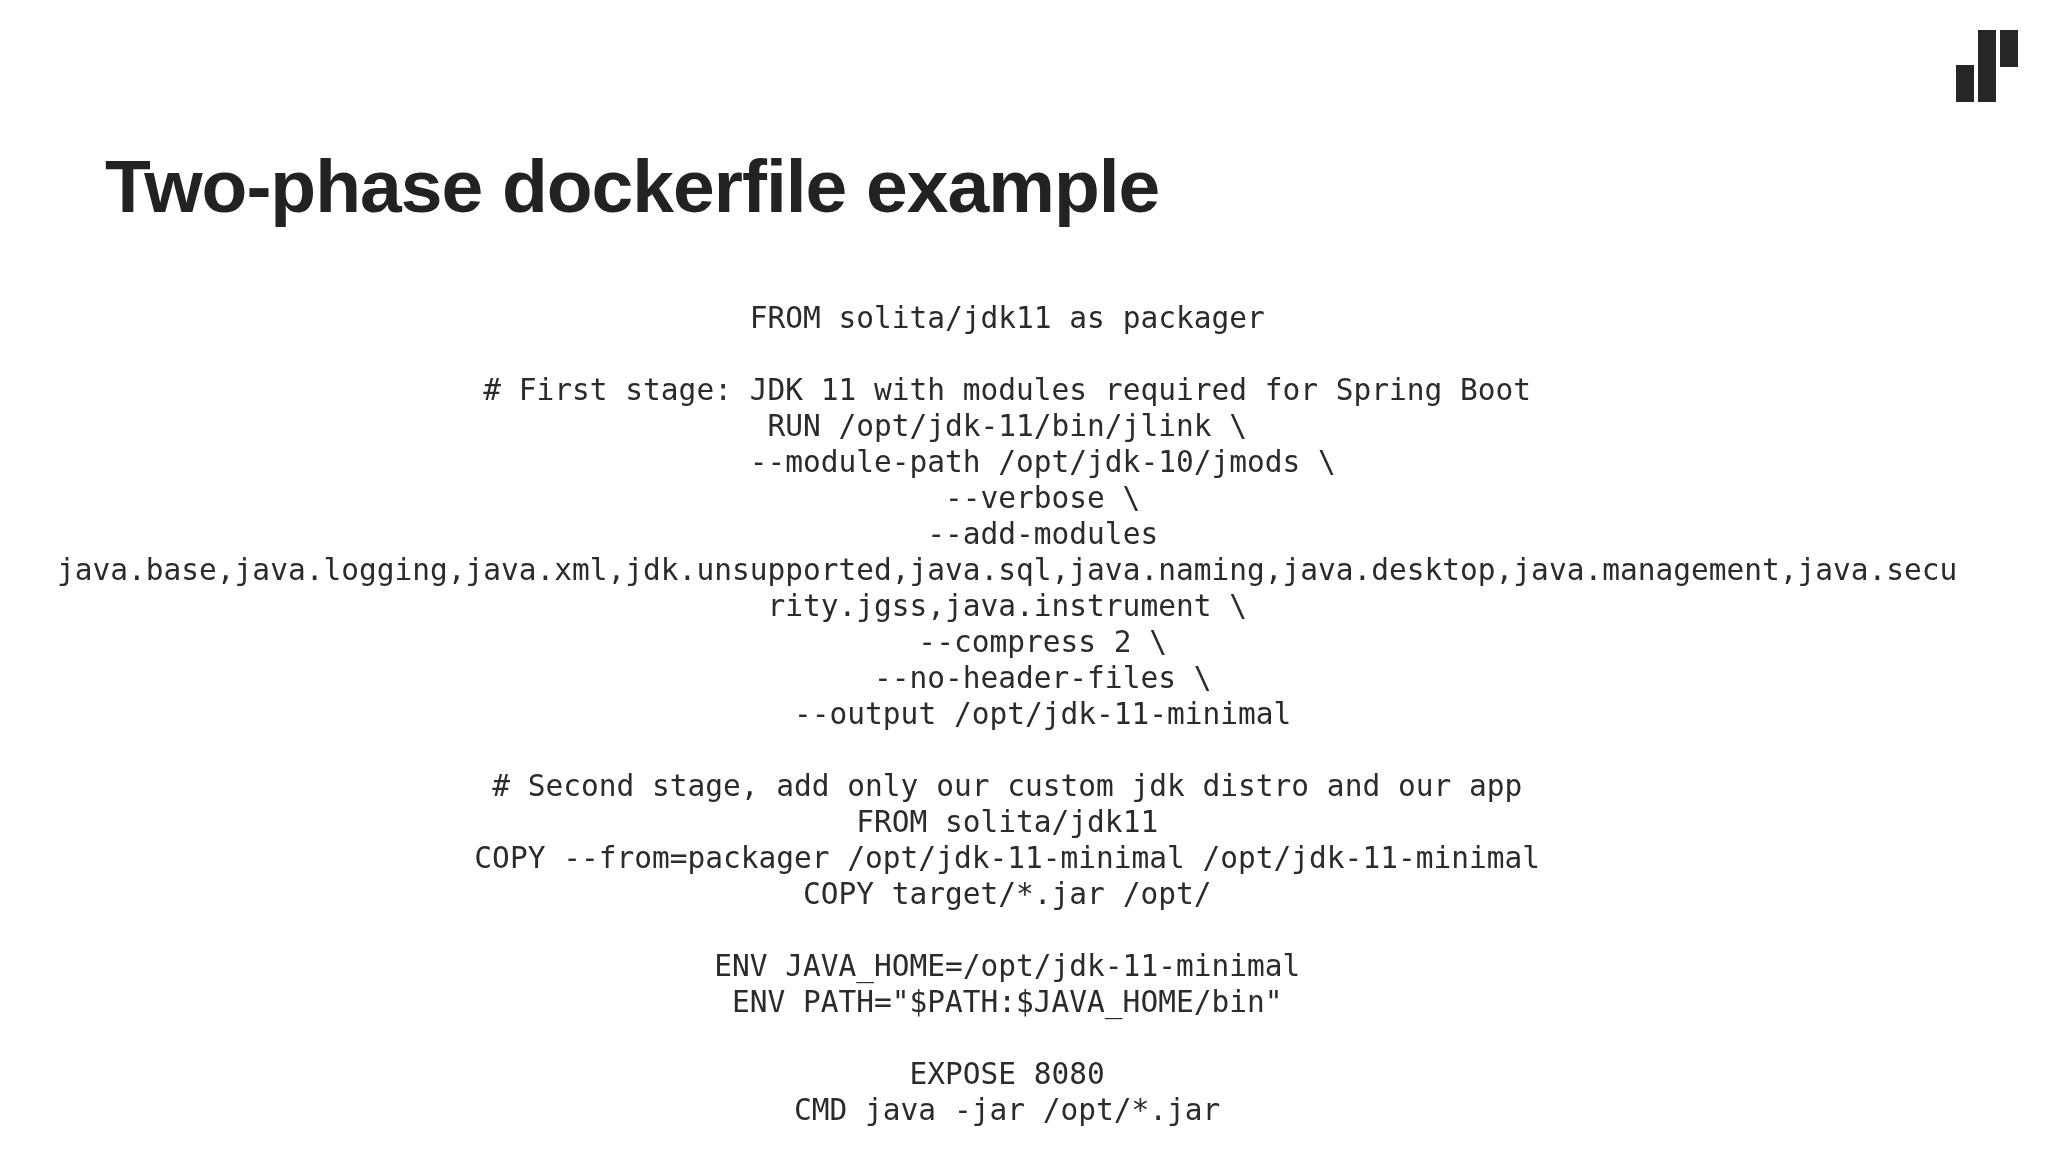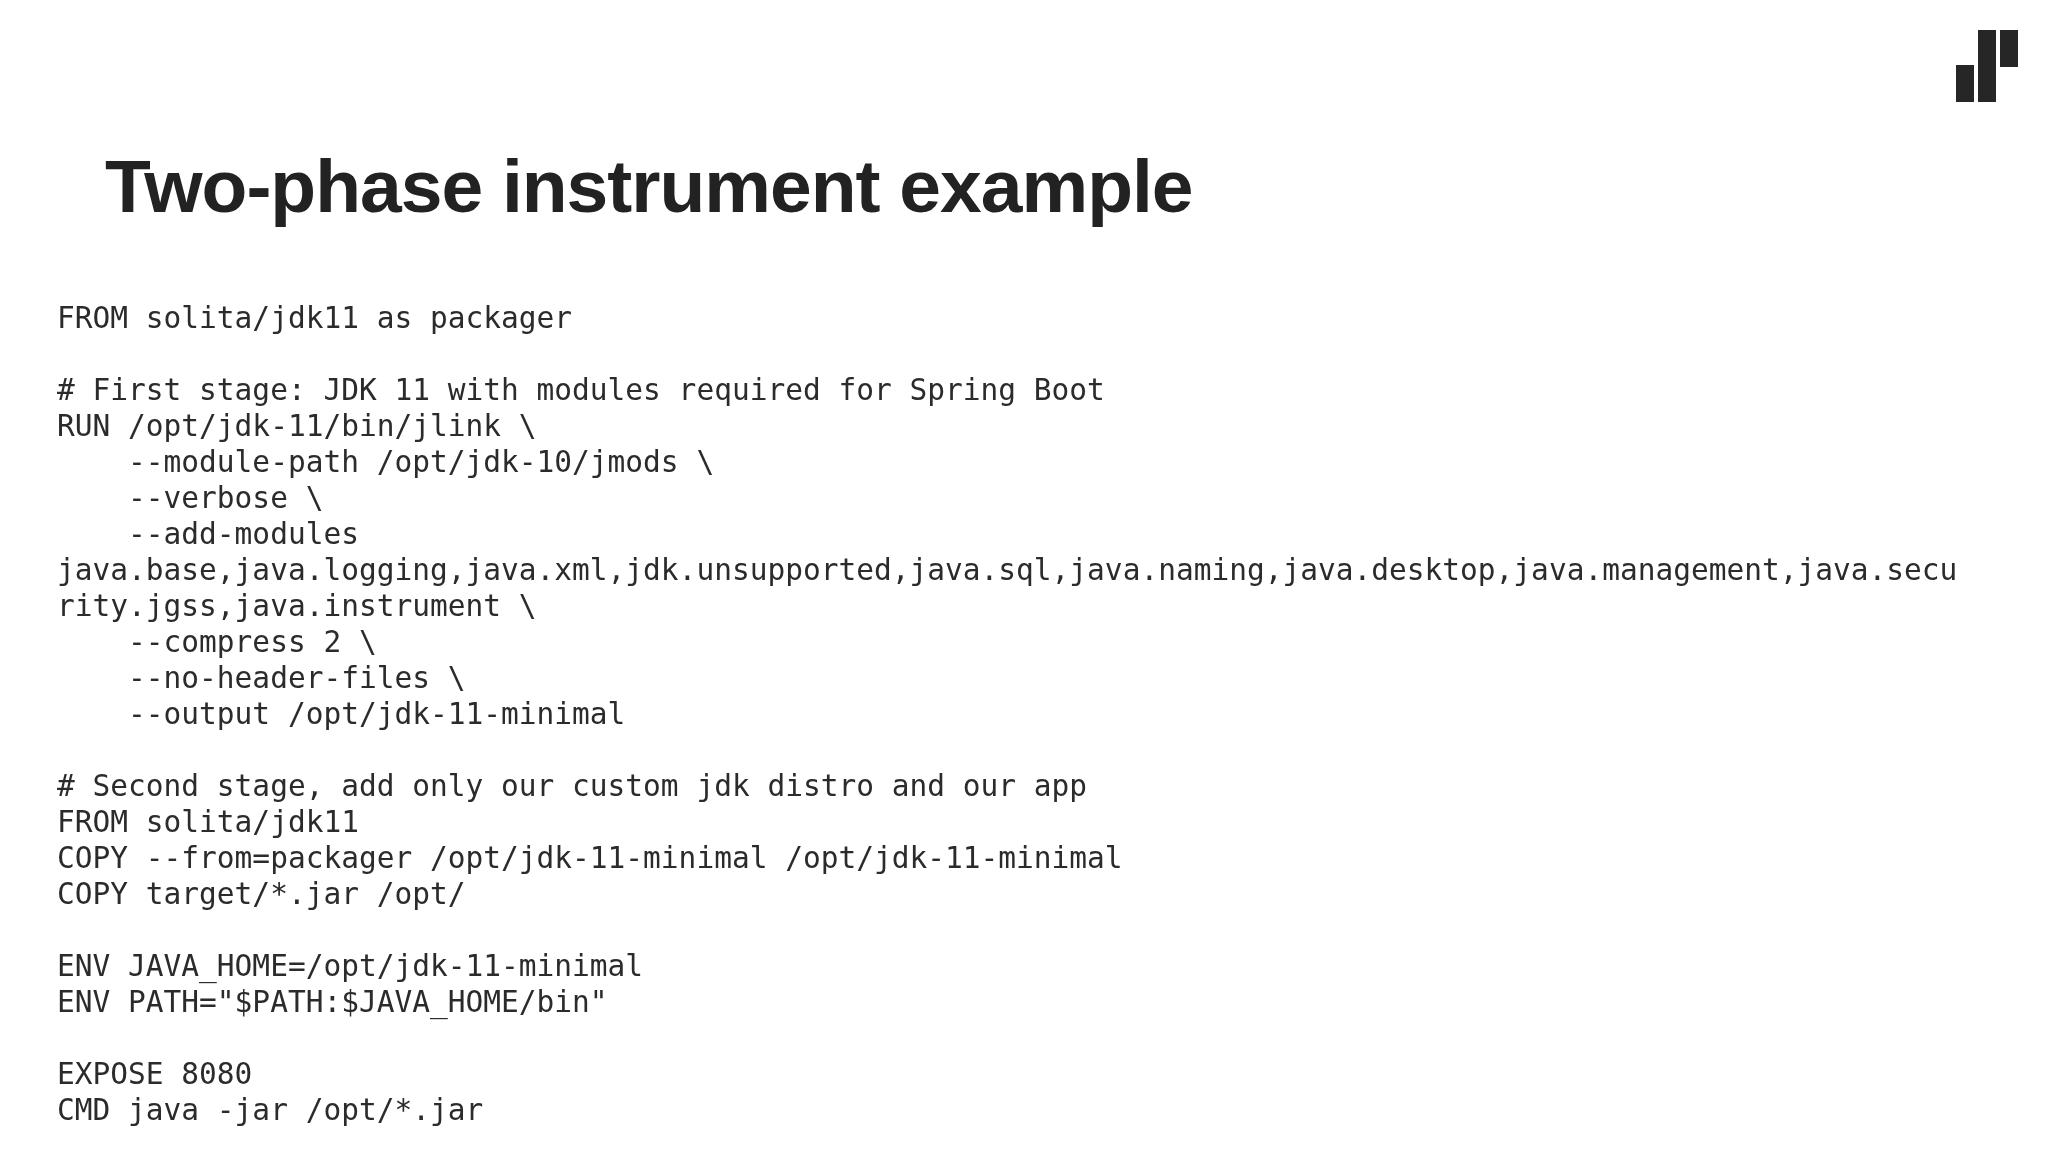--- a/index.html
+++ b/index.html
@@ -38,20 +38,21 @@
     position: absolute;
     left: 57px;
     top: 300px;
     margin: 0;
     font-family: "DejaVu Sans Mono", monospace;
     font-size: 29.5px;
     line-height: 36px;
     color: var(--code-ink);
     white-space: pre;
     letter-spacing: 0;
+    text-align: center;
   }
   .logo {
     position: absolute;
     left: 1956px;
     top: 30px;
     width: 62px;
     height: 72px;
   }
   .logo .bar {
     position: absolute;
@@ -81,21 +82,21 @@
 <body>
 
 <div class="slide">
 
   <div class="logo">
     <span class="bar bar-left"></span>
     <span class="bar bar-mid"></span>
     <span class="bar bar-right"></span>
   </div>
 
-  <h1 class="slide-title">Two-phase instrument example</h1>
+  <h1 class="slide-title">Two-phase dockerfile example</h1>
 
   <pre class="code-block">FROM solita/jdk11 as packager
 
 # First stage: JDK 11 with modules required for Spring Boot
 RUN /opt/jdk-11/bin/jlink \
     --module-path /opt/jdk-10/jmods \
     --verbose \
     --add-modules
 java.base,java.logging,java.xml,jdk.unsupported,java.sql,java.naming,java.desktop,java.management,java.secu
 rity.jgss,java.instrument \

